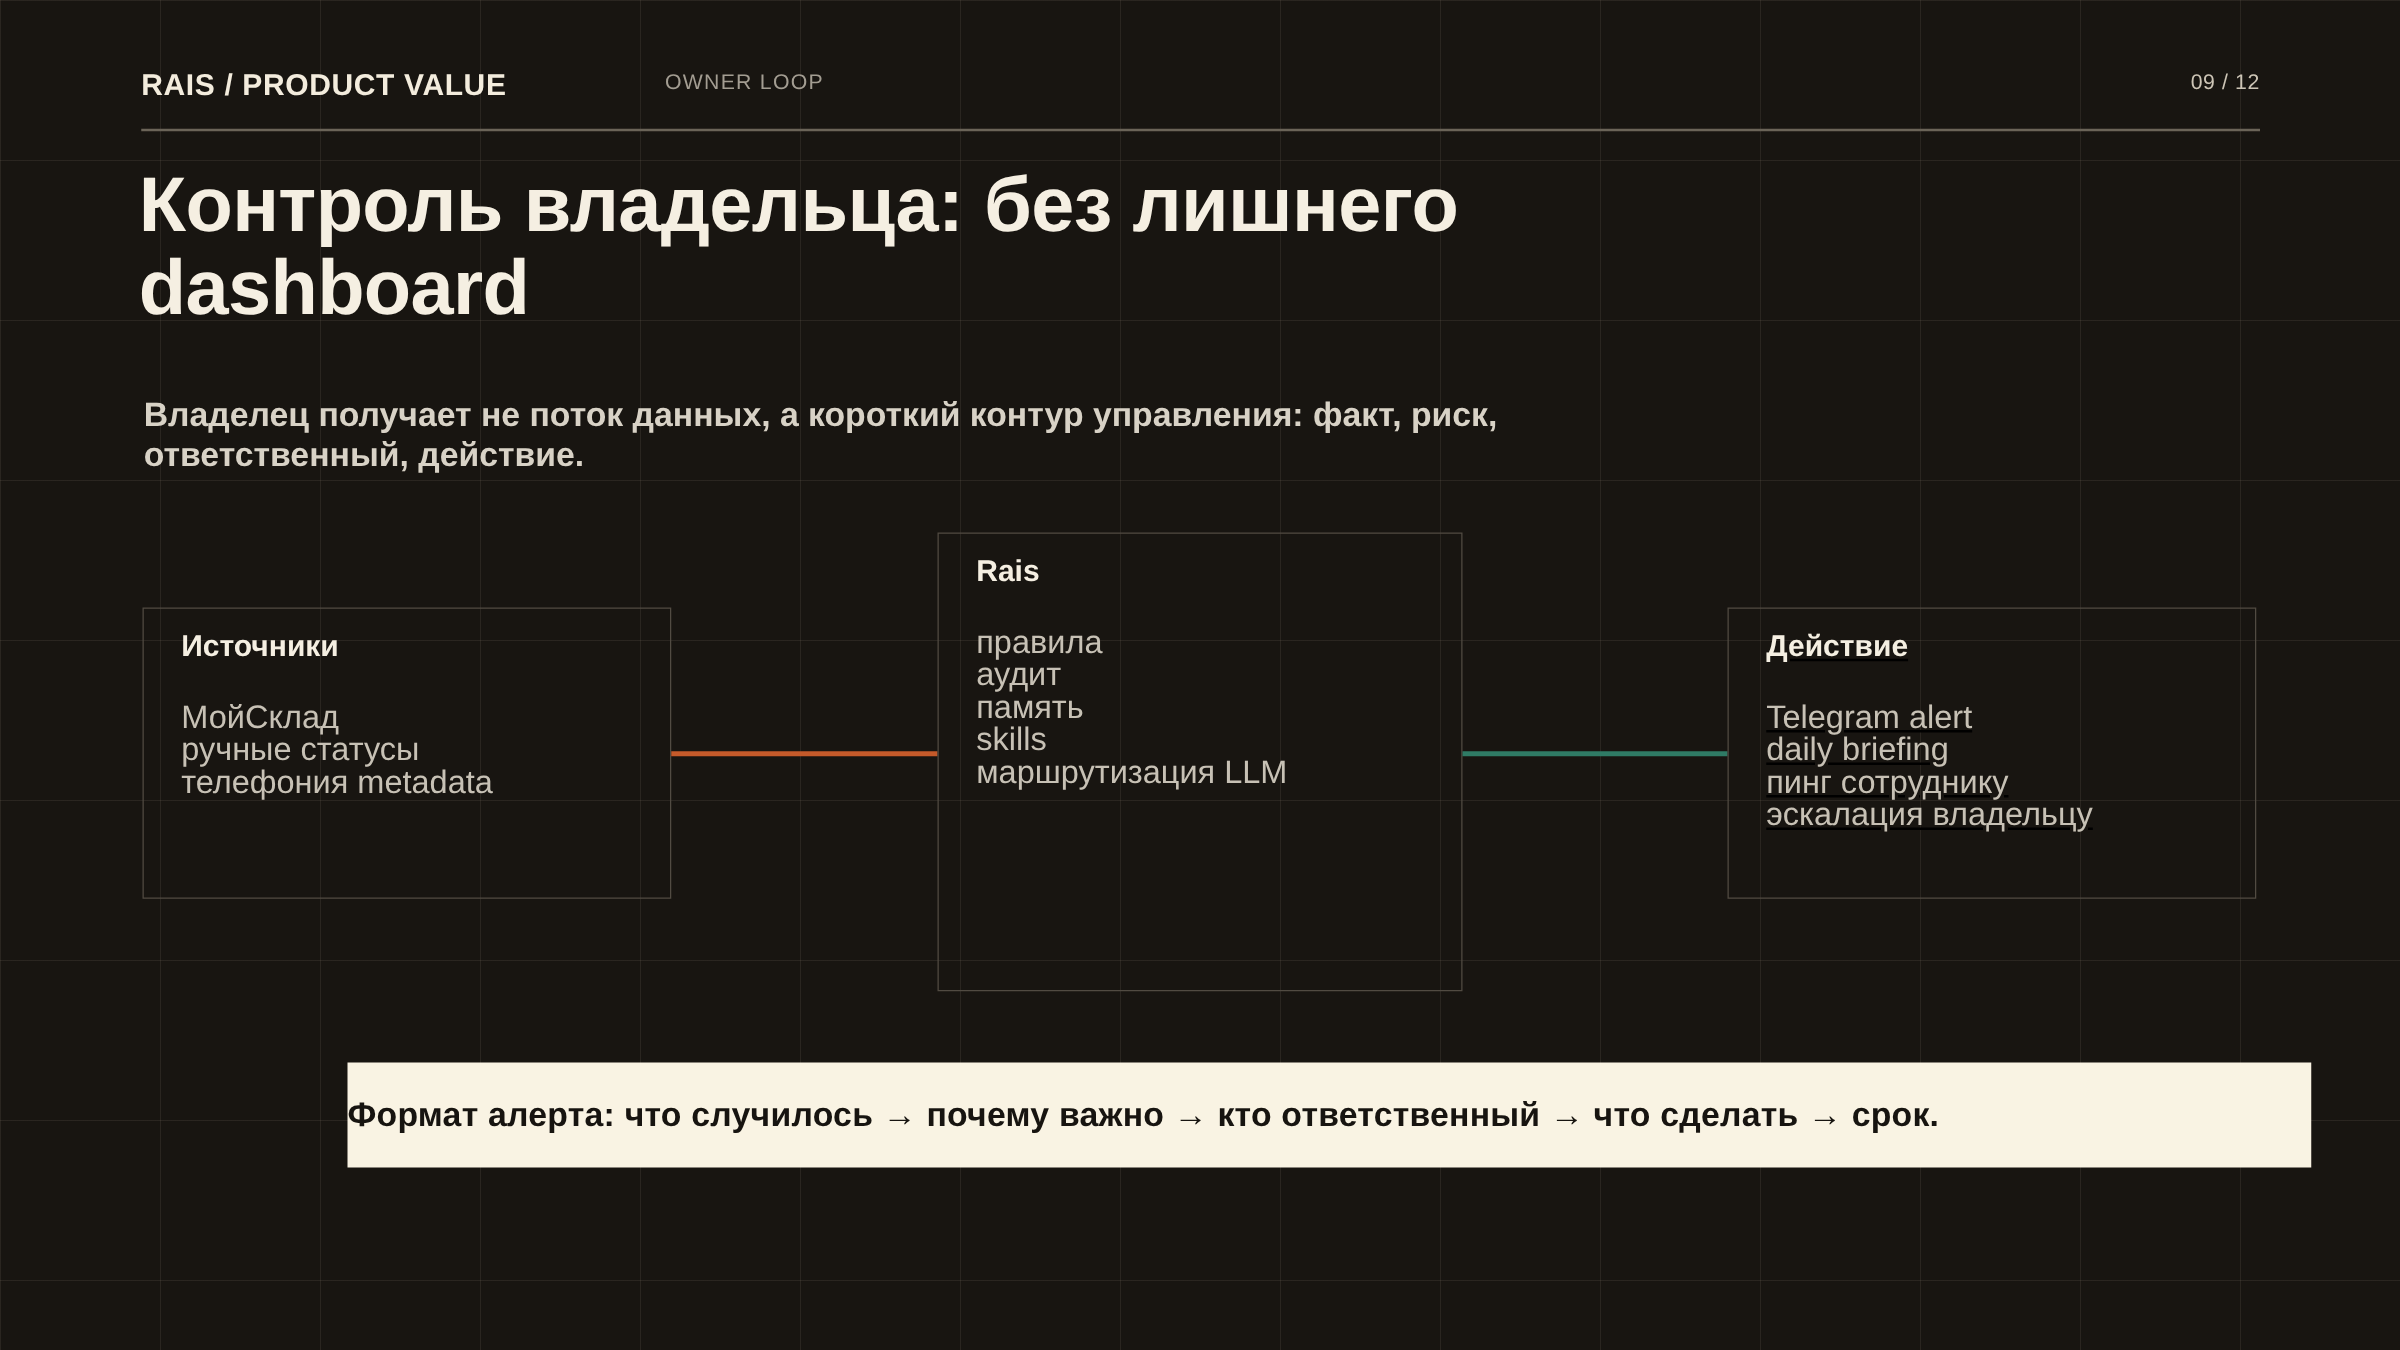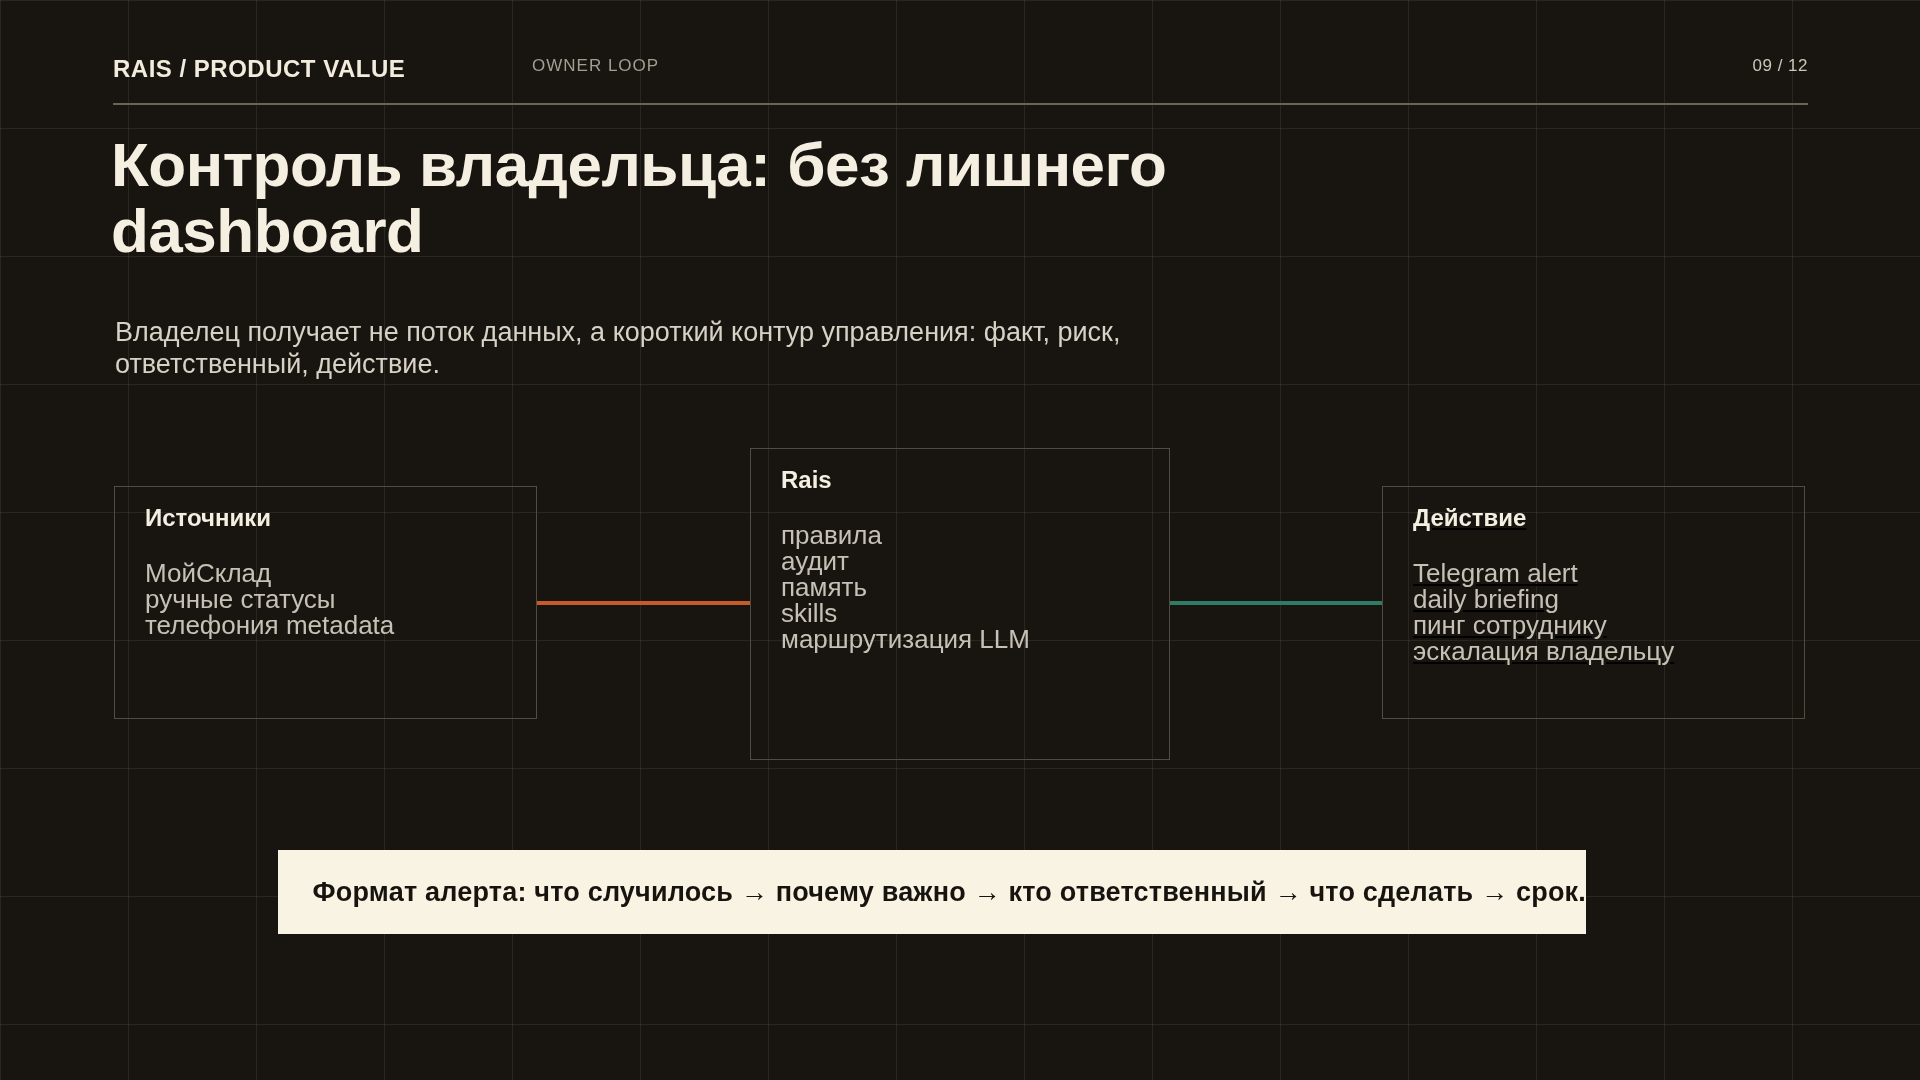--- a/index.html
+++ b/index.html
@@ -33,48 +33,48 @@
     background: #6b6458;
   }
   
   .title {
     position: absolute; left: 111px; top: 132px; width: 1200px;
     color: #f5efe2; font-size: 62px; font-weight: bold; line-height: 1.07;
     letter-spacing: -0.5px;
   }
   .subtitle {
     position: absolute; left: 115px; top: 316px; width: 1120px;
-    color: #d8d2c6; font-size: 27px; line-height: 1.2; font-weight: normal;
+    color: #d8d2c6; font-size: 27px; line-height: 1.2; font-weight: bold;
   }
   
   .box {
     position: absolute;
     border: 1.5px solid #514b42;
     box-sizing: border-box;
   }
   .box-sources  { left: 114px;  top: 486px; width: 423px; height: 233px; }
-  .box-rais     { left: 750px;  top: 448px; width: 420px; height: 312px; }
+  .box-rais     { left: 750px;  top: 426px; width: 420px; height: 367px; }
   .box-action   { left: 1382px; top: 486px; width: 423px; height: 233px; text-decoration: underline; }
   .box-title {
     margin: 17px 0 0 30px;
     color: #f5efe2; font-size: 24px; font-weight: bold;
   }
   .box-list {
     margin: 28px 0 0 30px; padding: 0; list-style: none;
     color: #c7c1b5; font-size: 26px; line-height: 26px;
   }
   
   .connector { position: absolute; height: 4px; top: 601px; }
   .connector-left  { left: 537px;  width: 213px; }
   .connector-right { left: 1170px; width: 212px; }
   
   .footer-note {
-    position: absolute; left: 278px; top: 850px; width: 1308px; height: 84px;
+    position: absolute; left: 278px; top: 850px; width: 1571px; height: 84px;
     background: #f9f3e3;
-    display: flex; align-items: center; justify-content: flex-end;
+    display: flex; align-items: center; justify-content: flex-start;
     color: #171410; font-size: 27px; font-weight: bold; letter-spacing: 0.2px;
   }
 </style>
 </head>
 <body>
 
 <div class="slide">
 
   <div class="hdr-breadcrumb">RAIS / PRODUCT VALUE</div>
   <div class="hdr-section">OWNER LOOP</div>

